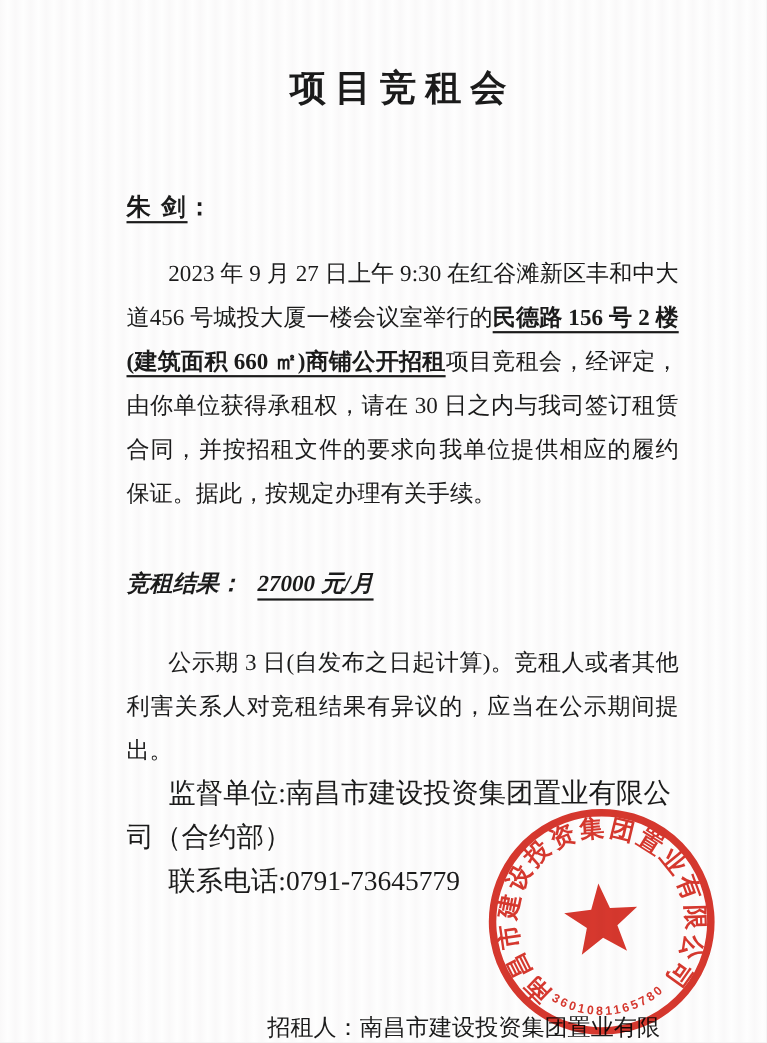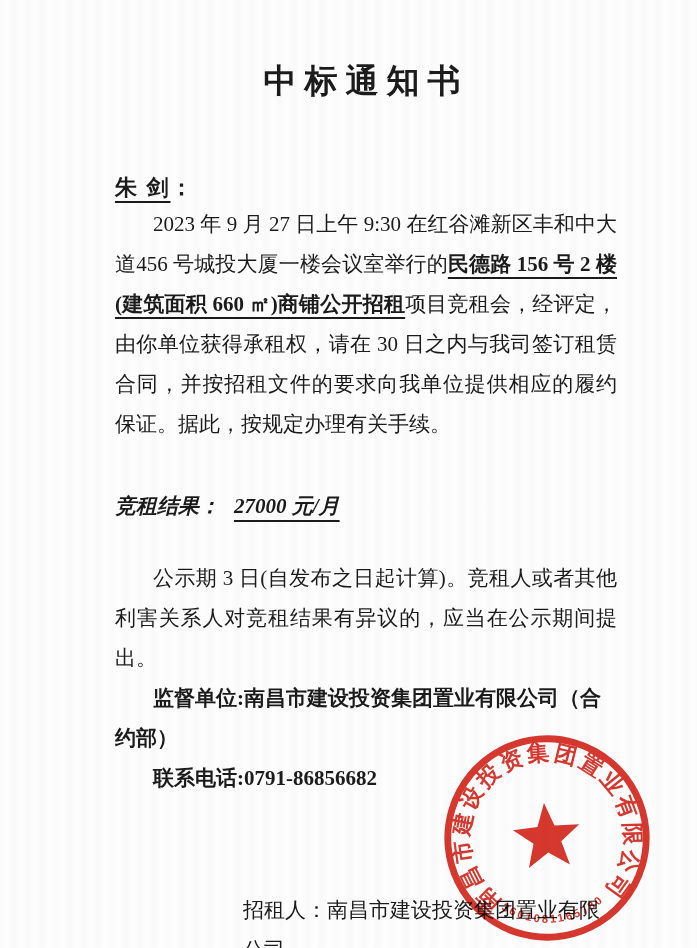--- a/index.html
+++ b/index.html
@@ -32,21 +32,21 @@
     font-weight: bold;
     line-height: 32px;
   }
   .salutation .name {
     text-decoration: underline;
     text-underline-offset: 6px;
     text-decoration-thickness: 2px;
     letter-spacing: 2px;
   }
   .body-par {
-    margin-top: 0;
+    margin-top: 24px;
     font-size: 21px;
     line-height: 40px;
     text-align: justify;
     text-indent: 38px;
   }
   .emph {
     font-weight: bold;
     text-decoration: underline;
     text-underline-offset: 6px;
     text-decoration-thickness: 1.5px;
@@ -65,63 +65,62 @@
     padding: 0 14px;
   }
   .par2 {
     margin-top: 32px;
     font-size: 21px;
     line-height: 40px;
     text-align: justify;
     text-indent: 38px;
   }
   .info-line {
-    font-size: 21px;
+    font-size: 25px;
     line-height: 40px;
     text-indent: 38px;
-    font-weight: bold;
   }
   .signature { margin-top: 92px; font-size: 21px; line-height: 40px; }
   .sig-leaser { margin-left: 128px; }
   .seal {
     position: absolute;
     left: 440px;
     top: 731px;
     width: 214px;
     height: 214px;
     mix-blend-mode: multiply;
     opacity: 0.93;
     transform: rotate(-5deg);
   }
 </style>
 </head>
 <body>
 
 <div class="page">
   <div class="content">
 
-    <div class="doc-title">中标通知书</div>
+    <div class="doc-title">项目竞租会</div>
 
     <div class="salutation">
       <span class="name">朱 剑</span><span>：</span>
     </div>
 
     <div class="body-par">
       <span>2023 年 9 月 27 日上午 9:30 在红谷滩新区丰和中大道456 号城投大厦一楼会议室举行的</span><span class="emph">民德路 156 号 2 楼(建筑面积 660 ㎡)商铺公开招租</span><span>项目竞租会，经评定，由你单位获得承租权，请在 30 日之内与我司签订租赁合同，并按招租文件的要求向我单位提供相应的履约保证。据此，按规定办理有关手续。</span>
     </div>
 
     <div class="result-line">
       <span>竞租结果：</span><span class="value">27000 元/月</span>
     </div>
 
     <div class="par2">公示期 3 日(自发布之日起计算)。竞租人或者其他利害关系人对竞租结果有异议的，应当在公示期间提出。</div>
 
     <div class="info-line">监督单位:南昌市建设投资集团置业有限公司（合约部）</div>
 
-    <div class="info-line">联系电话:0791-86856682</div>
+    <div class="info-line">联系电话:0791-73645779</div>
 
     <div class="signature">
       <div class="sig-leaser">
         <span>招租人：</span><span>南昌市建设投资集团置业有限公司</span>
       </div>
 
     </div>
 
   </div>
 

